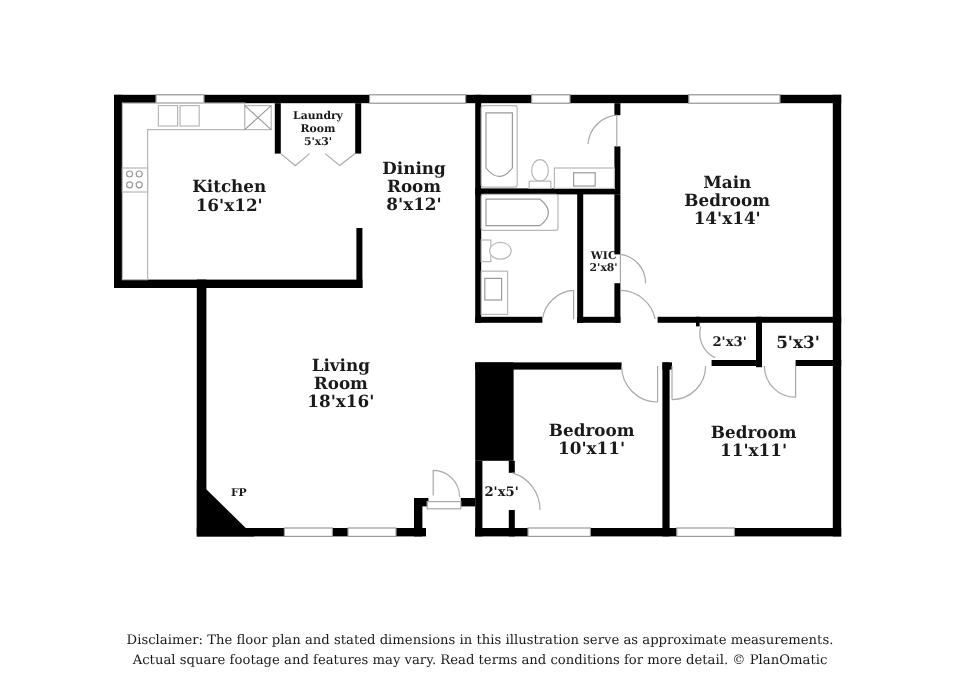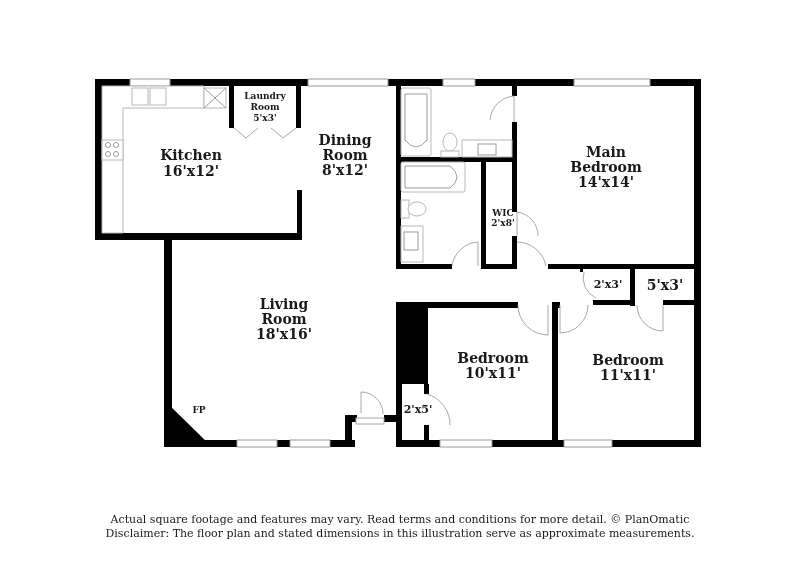--- a/index.html
+++ b/index.html
@@ -202,13 +202,13 @@
 
     <text class="room-label lbl-md" x="608" y="288">2'x3'</text>
     <text class="room-label lbl-lg" x="665" y="290">5'x3'</text>
     <text class="room-label lbl-md" x="418" y="413">2'x5'</text>
 
     <text class="room-label lbl-sm" x="199" y="413">FP</text>
   </g>
 </svg>
 
 <div class="disclaimer" style="top:526px;">Disclaimer: The floor plan and stated dimensions in this illustration serve as approximate measurements.</div>
-<div class="disclaimer" style="top:512px;">Actual square footage and features may vary. Read terms and conditions for more detail. © PlanOmatic</div>
+<div class="disclaimer" style="top:542px;">Actual square footage and features may vary. Read terms and conditions for more detail. © PlanOmatic</div>
 
 </body></html>

